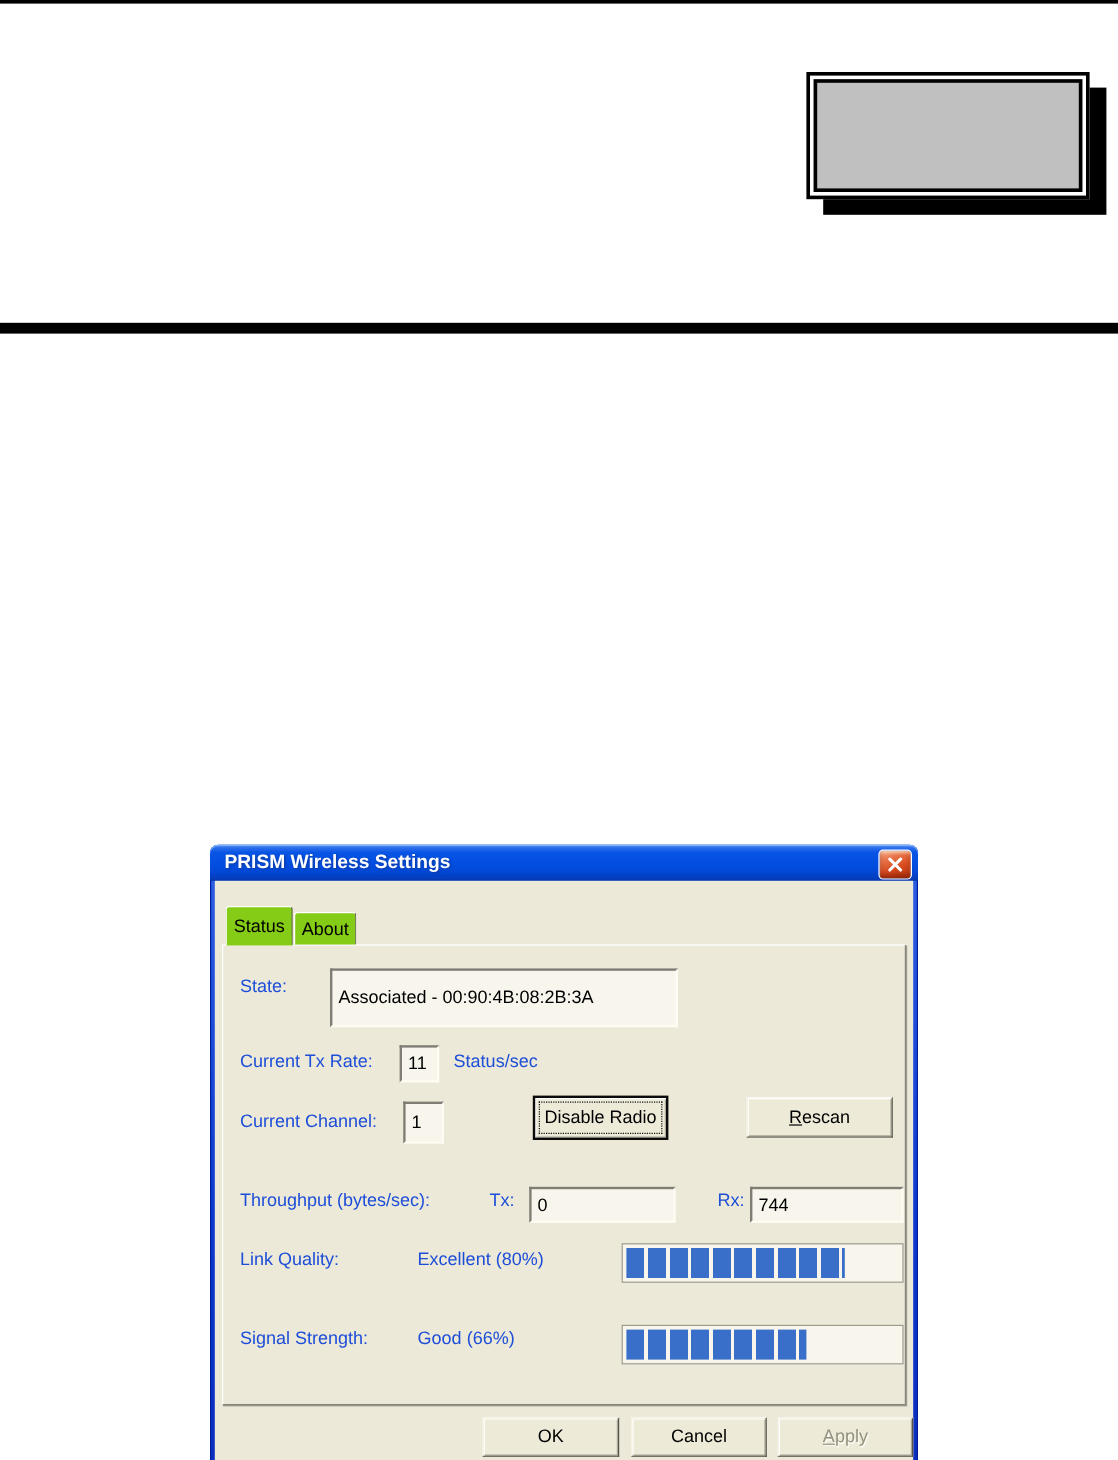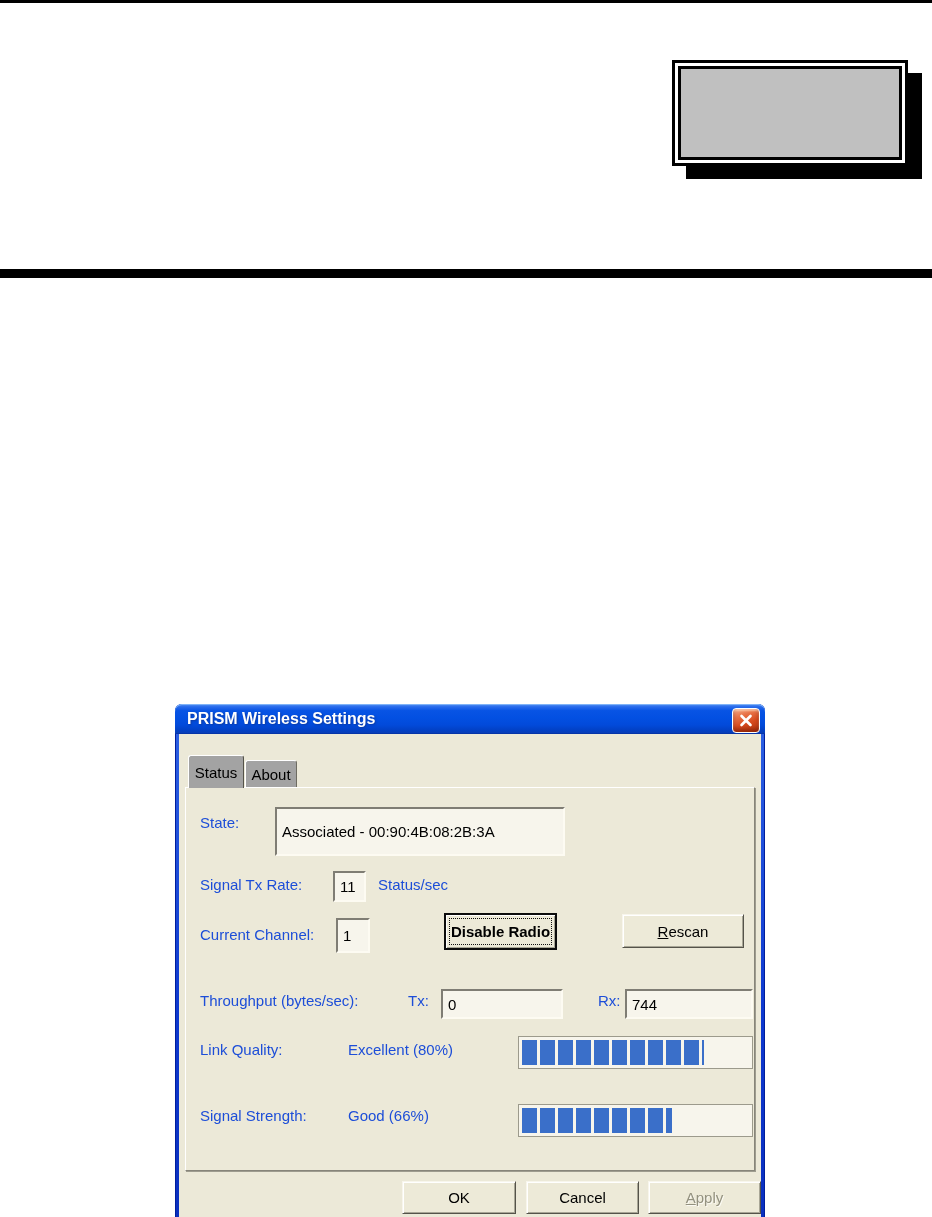--- a/index.html
+++ b/index.html
@@ -27,21 +27,21 @@
   .title-text{position:absolute;left:12px;top:0;line-height:30px;color:#fff;
           font-size:16px;font-weight:bold;text-shadow:1px 1px 2px #0E3AA0;white-space:nowrap;}
   .close-btn{position:absolute;top:4px;right:5px;width:28px;height:25px;border-radius:4px;
           border:1px solid #FFFFFF;box-sizing:border-box;cursor:default;
           background:linear-gradient(160deg,#F5AE8C 0%,#E87348 30%,#D74A1E 60%,#B0350F 100%);
           box-shadow:inset 0 -3px 4px rgba(110,20,0,.55), inset 0 2px 2px rgba(255,225,195,.65);
           display:flex;align-items:center;justify-content:center;}
   .client{position:absolute;left:4px;right:4px;top:30px;bottom:5px;background:#ECE9D8;}
 
   
-  .tab{position:absolute;box-sizing:border-box;background:#a3a3a3;font-size:15px;color:#000;
+  .tab{position:absolute;box-sizing:border-box;background:#84cc16;font-size:15px;color:#000;
        display:flex;align-items:center;justify-content:center;border-radius:3px 3px 0 0;
        border:1px solid;border-color:#FFFFFF #6E6C62 #6E6C62 #FFFFFF;border-bottom:none;}
   .tab.active{left:9px;top:21px;width:56px;height:33px;z-index:3;
        border-right-color:#55534A;}
   .tab.inactive{left:66px;top:26px;width:52px;height:27px;z-index:1;text-align:right;}
   .tab-page{position:absolute;left:6px;top:53px;width:570px;height:384px;box-sizing:border-box;
        border:1px solid;border-color:#FFFFFF #87857A #87857A #FFFFFF;
        box-shadow:1px 1px 0 rgba(64,62,55,.45);}
 
   
@@ -97,27 +97,27 @@
     <div class="client">
 
       <div class="tab active">Status</div>
       <div class="tab inactive">About</div>
       <div class="tab-page"></div>
 
       <div class="lbl" style="left:21px;top:80px;">State:</div>
       <div class="field" style="left:96px;top:73px;width:290px;height:49px;">Associated - 00:90:4B:08:2B:3A</div>
 
 
-      <div class="lbl" style="left:21px;top:142px;">Signal Tx Rate:</div>
+      <div class="lbl" style="left:21px;top:142px;">Current Tx Rate:</div>
       <div class="field" style="left:154px;top:137px;width:33px;height:31px;">11</div>
       <div class="lbl" style="left:199px;top:142px;">Status/sec</div>
 
       <div class="lbl" style="left:21px;top:192px;">Current Channel:</div>
       <div class="field" style="left:157px;top:184px;width:34px;height:35px;">1</div>
-      <div class="btn default" style="left:265px;top:179px;width:113px;height:37px;font-weight:bold;">
+      <div class="btn default" style="left:265px;top:179px;width:113px;height:37px;">
         <span>Disable Radio</span>
         <div class="focus-rect"></div>
       </div>
       <div class="btn" style="left:443px;top:180px;width:122px;height:34px;">
         <span class="u">R</span>
           <span>escan</span>
       </div>
 
       <div class="lbl" style="left:21px;top:258px;">Throughput (bytes/sec):</div>
       <div class="lbl" style="left:229px;top:258px;">Tx:</div>

